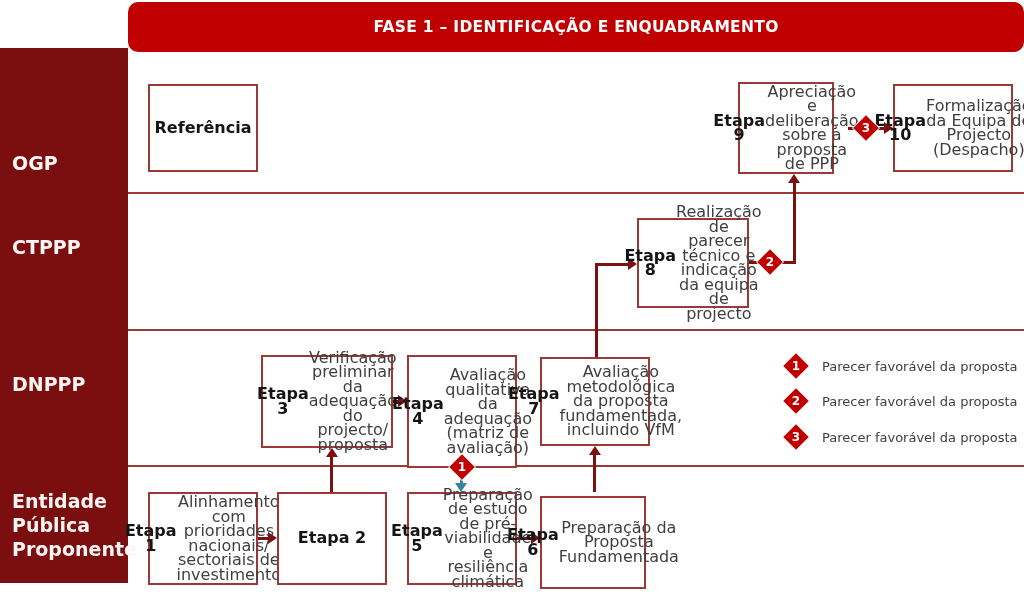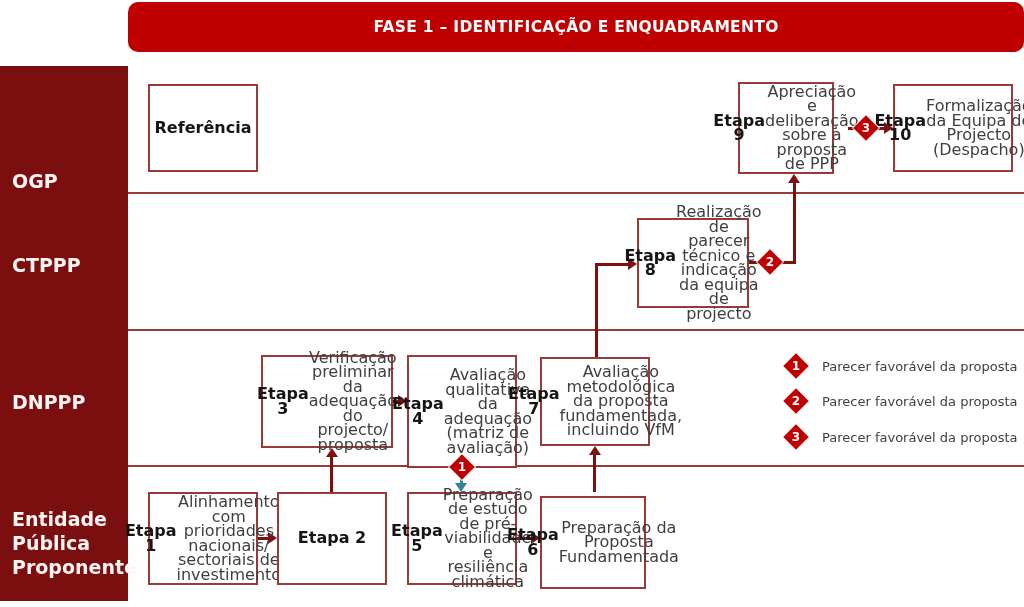--- a/index.html
+++ b/index.html
@@ -10,21 +10,21 @@
   }
   
   .header {
     position:absolute; left:128px; top:2px; width:896px; height:50px;
     background:#c00000; color:#ffffff;
     display:flex; align-items:center; justify-content:center;
     font-weight:bold; font-size:15.5px; letter-spacing:.3px;border-radius:10px;
   }
   
   .sidebar {
-    position:absolute; left:0; top:66px; width:128px; height:535px;
+    position:absolute; left:0; top:48px; width:128px; height:535px;
     background:#7b0e0e;
   }
   .lane-label {
     position:absolute; left:12px; width:112px;
     color:#fdf4f4; font-weight:bold; font-size:19px; line-height:24px;
   }
   
   .lane-divider {
     position:absolute; left:128px; width:896px; height:2px; background:#9c3836;
   }

